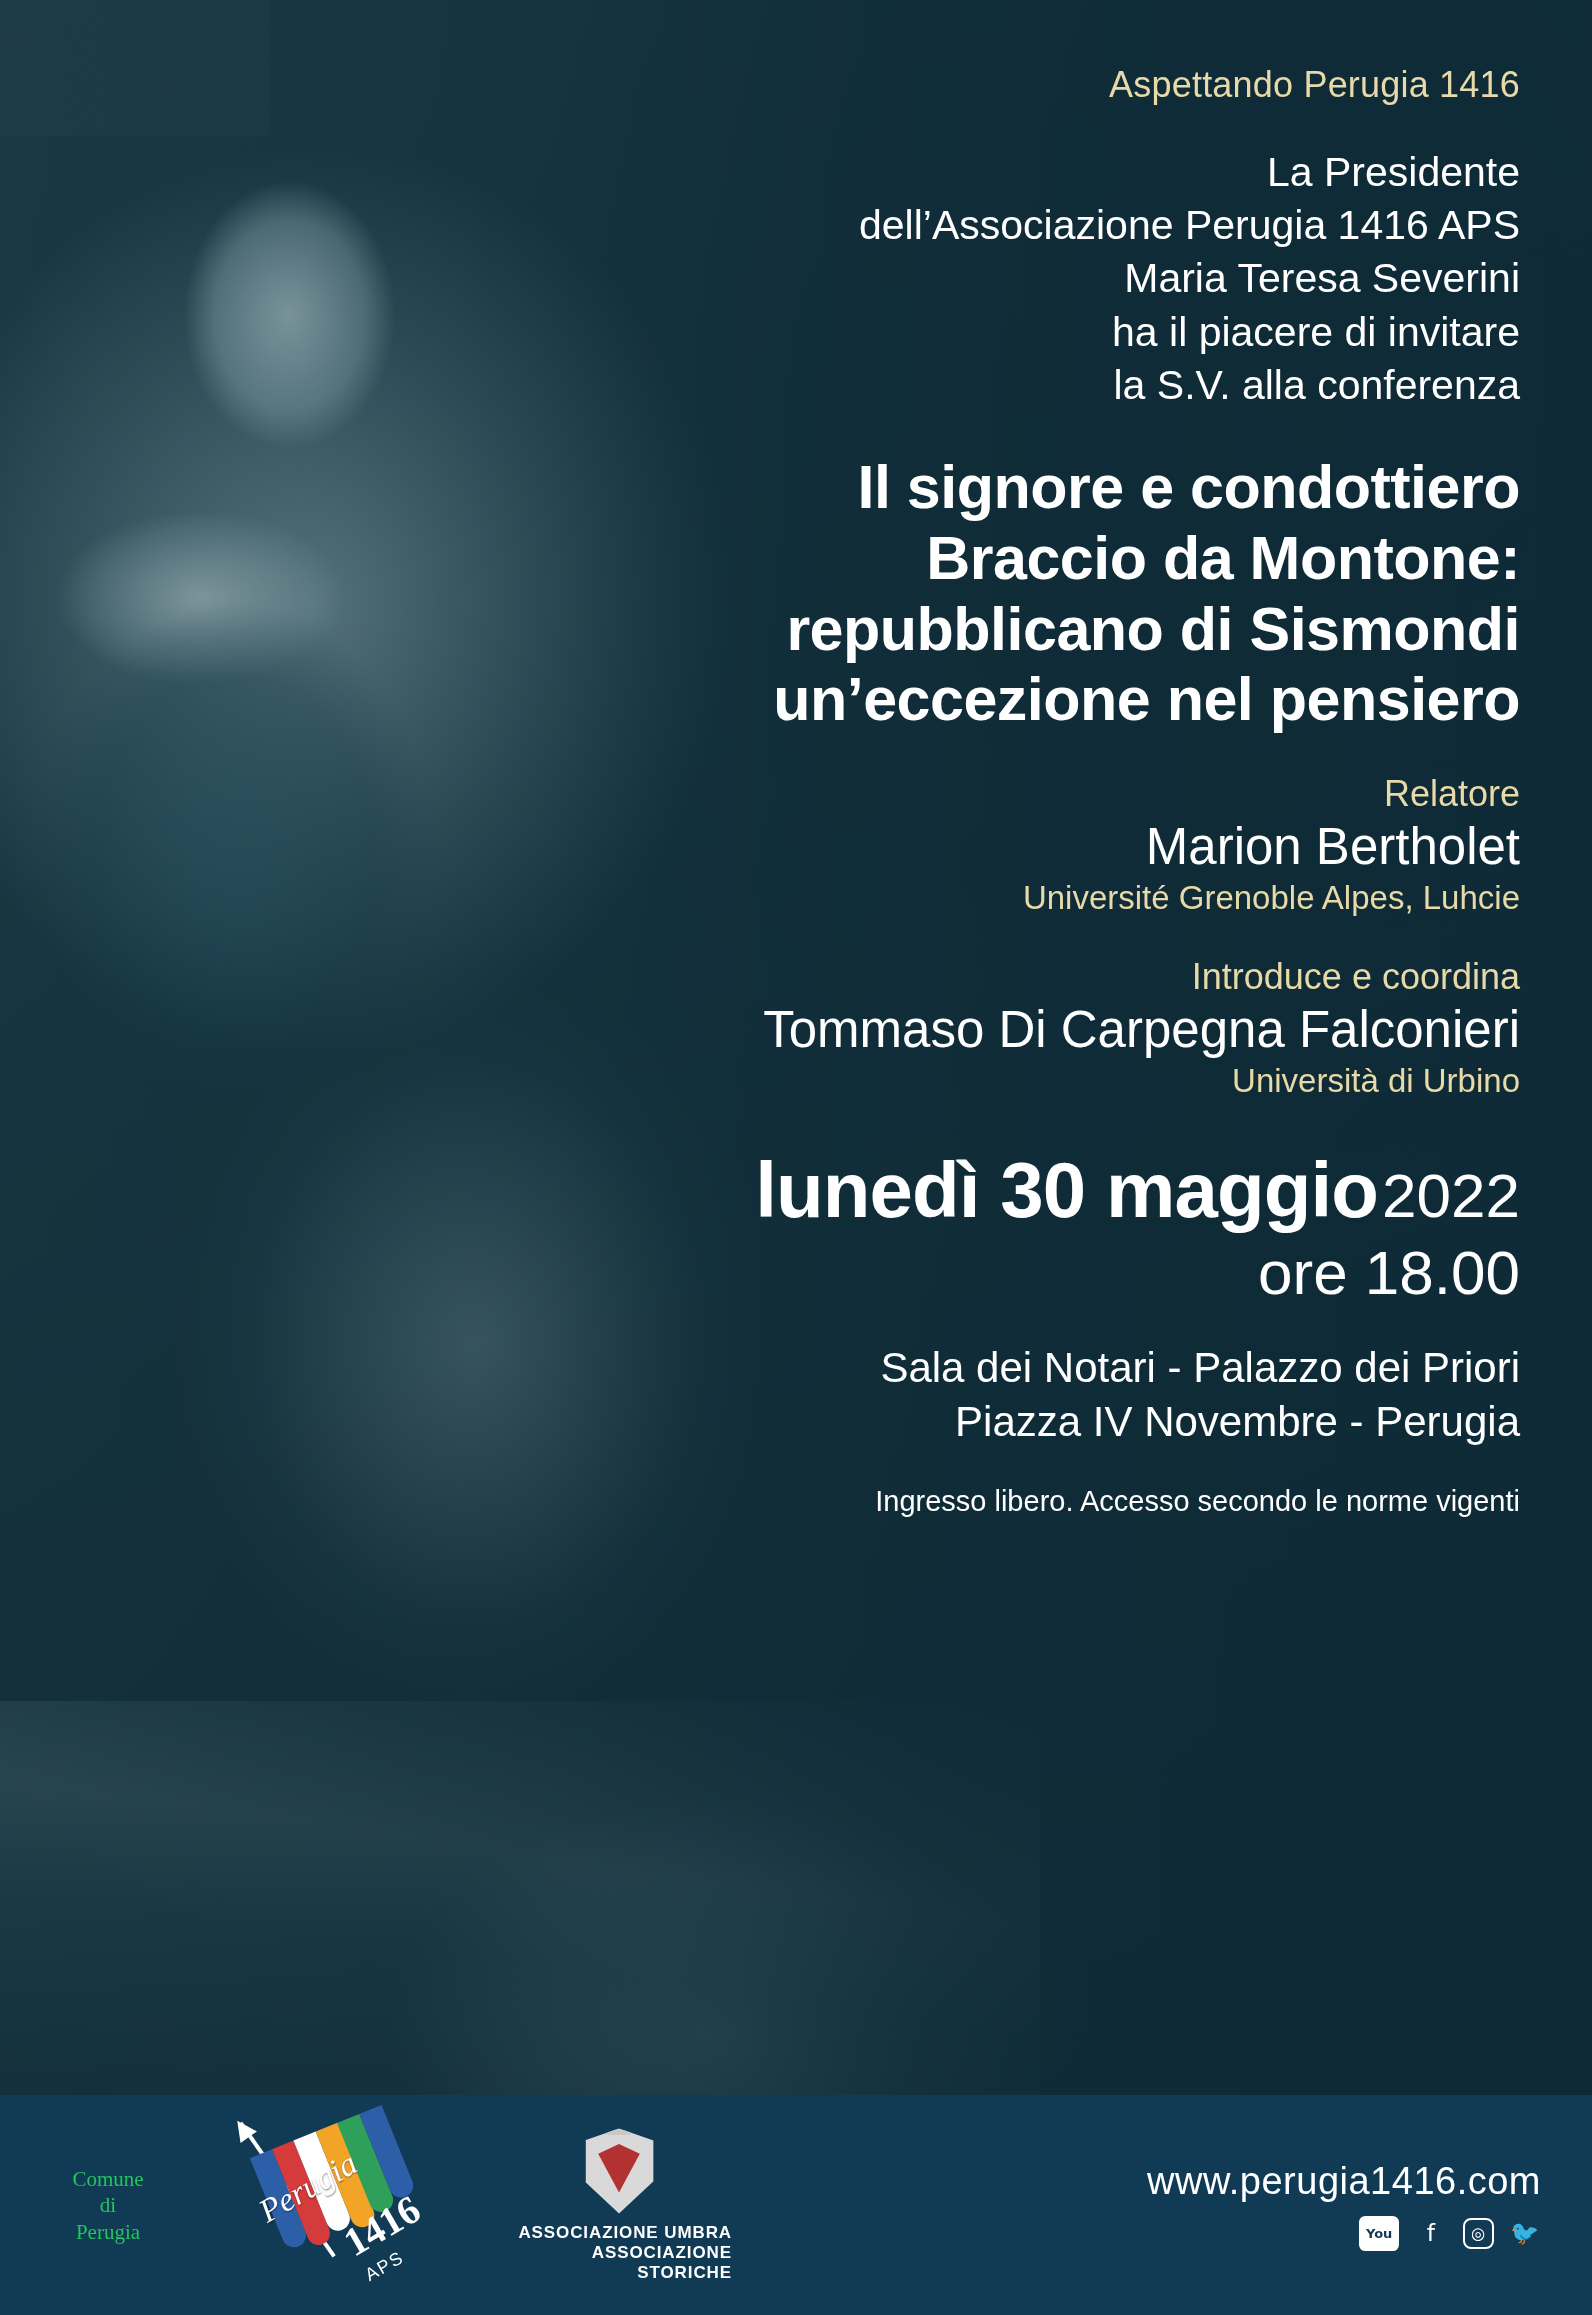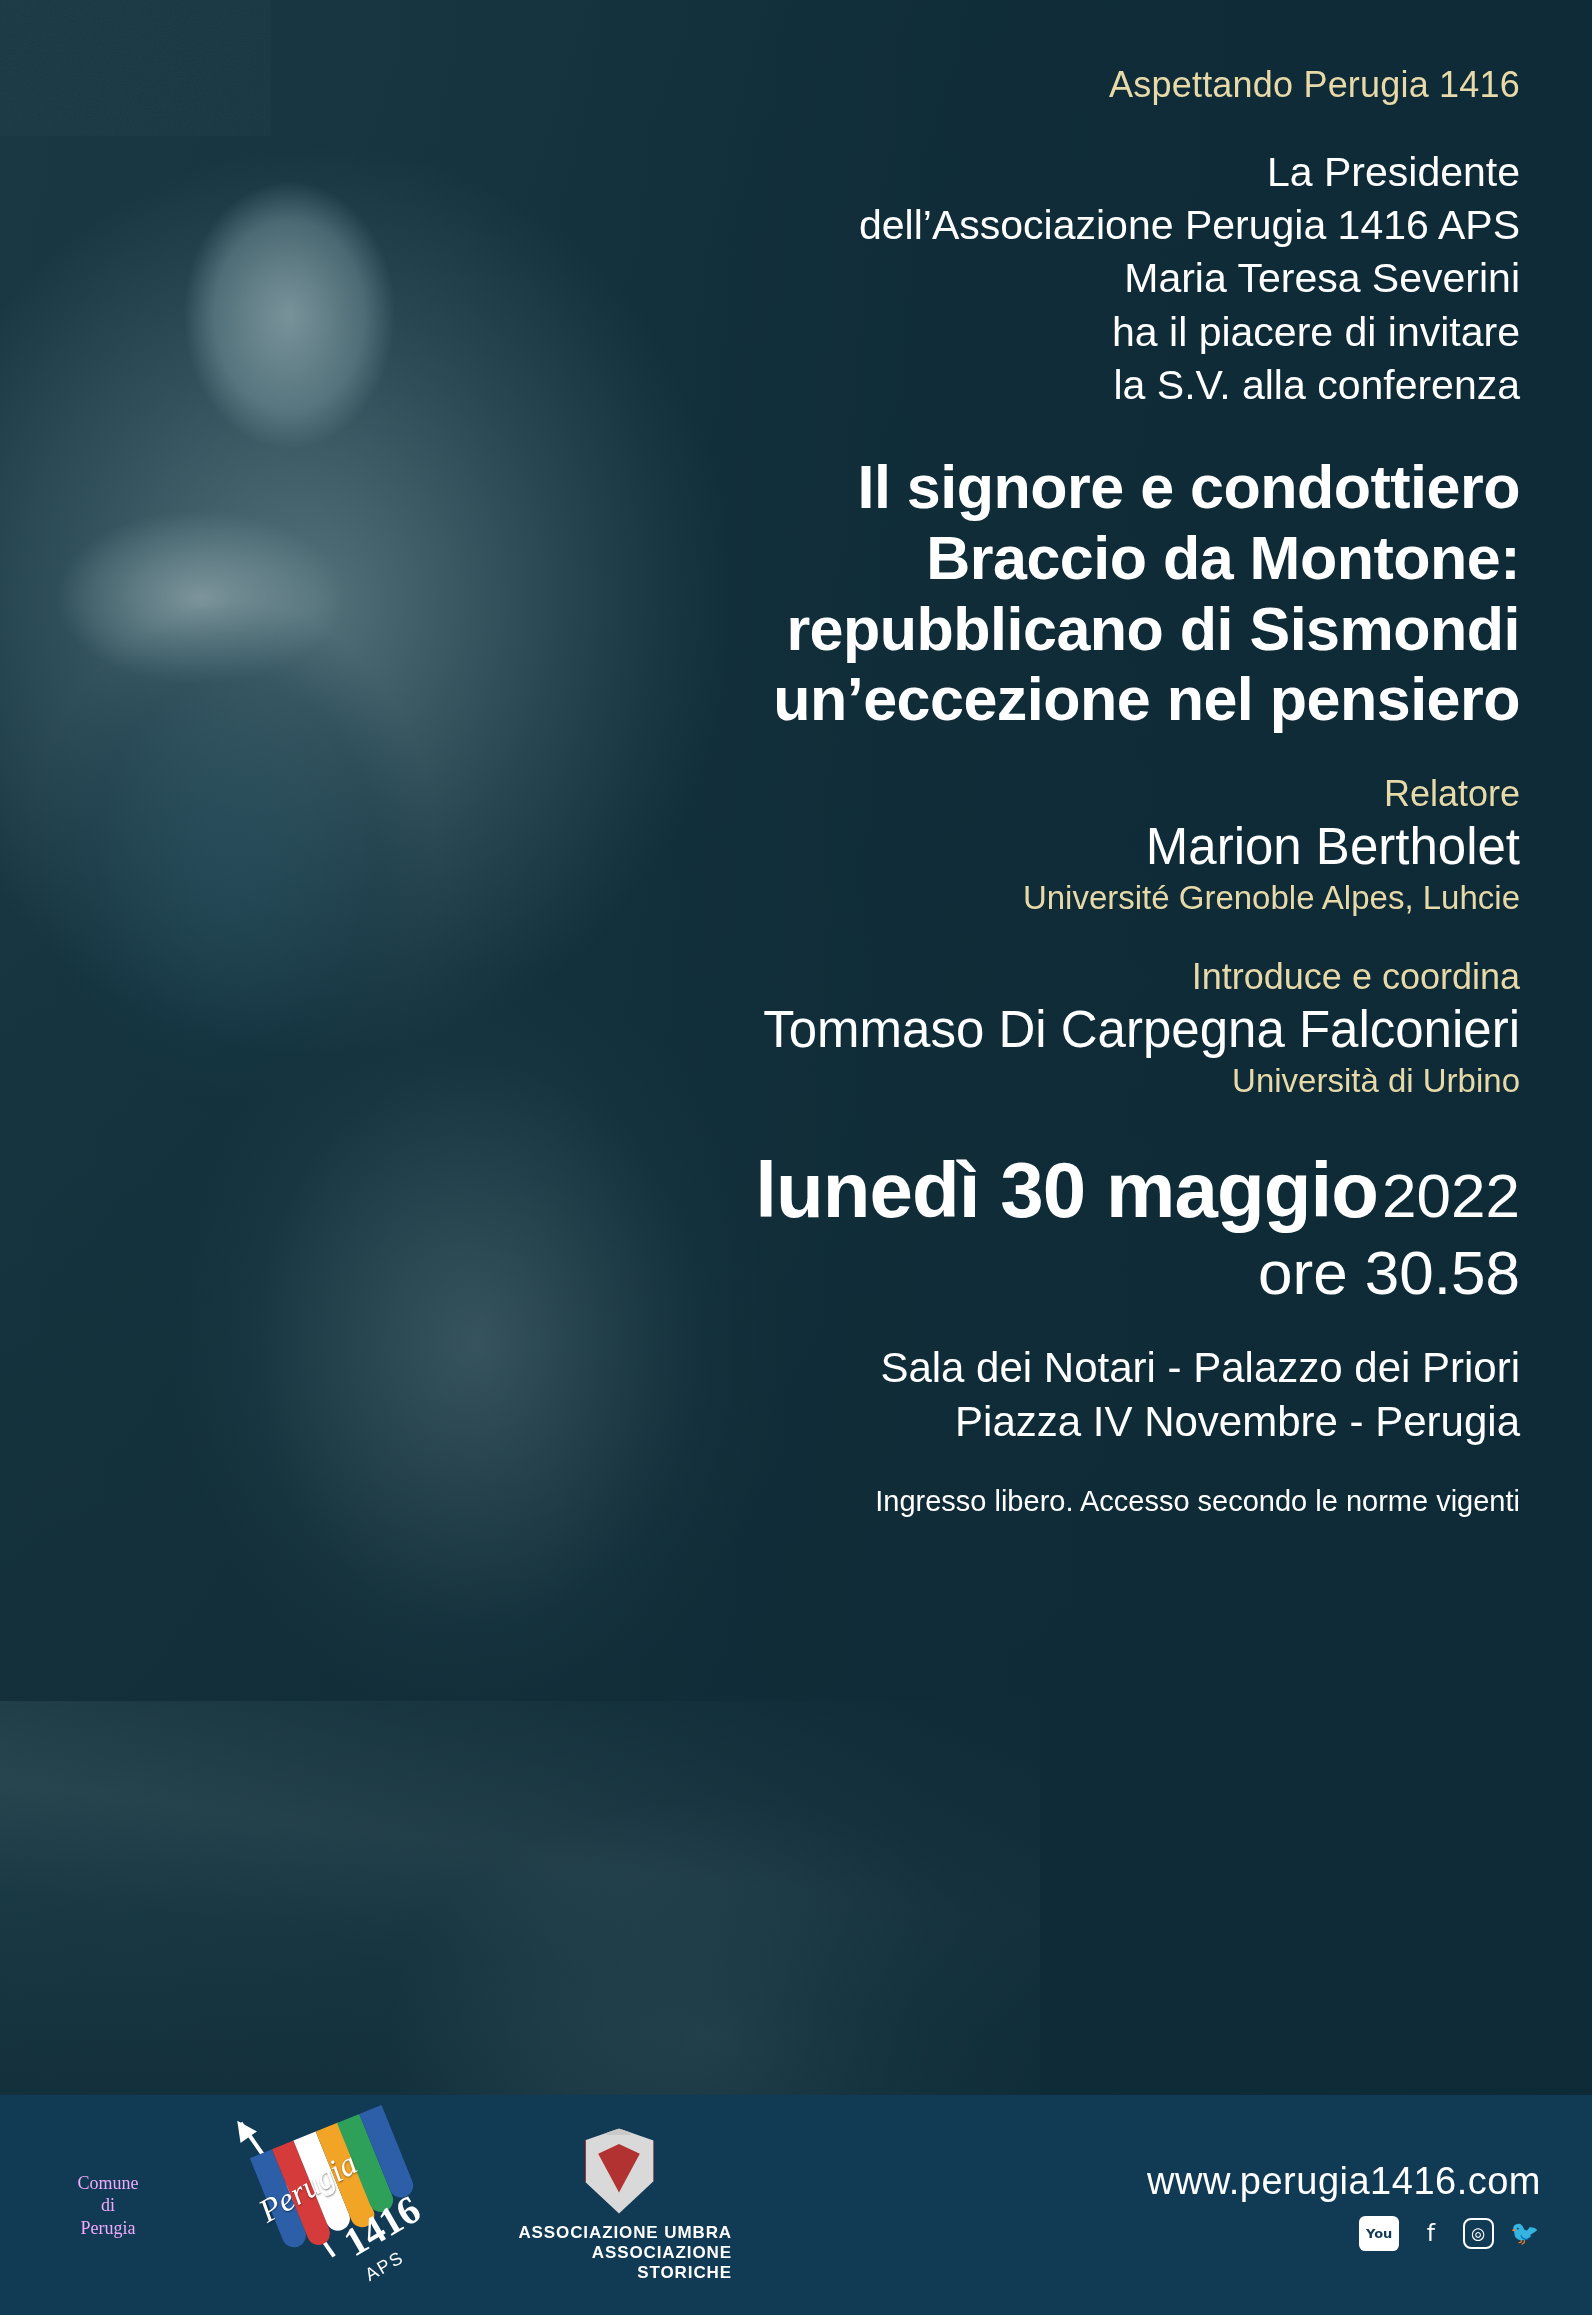--- a/index.html
+++ b/index.html
@@ -139,23 +139,23 @@
     align-items: center;
     padding: 0 51px 0 40px;
   }
   .footer-left {
     display: flex;
     align-items: center;
     gap: 52px;
     flex: 1;
   }
   .comune {
-    color: #f0abfc;
+    color: #22c55e;
     font-family: "Liberation Serif", serif;
-    font-size: 18px;
+    font-size: 21px;
     line-height: 1.25;
     text-align: center;
     width: 136px;
   }
   
   .logo1416 {
     position: relative;
     width: 226px; height: 181px;
   }
   .logo1416 .arrow {
@@ -316,21 +316,21 @@
     <div class="block">
       <div class="role">Introduce e coordina</div>
       <div class="person">Tommaso Di Carpegna Falconieri</div>
       <div class="affil">Università di Urbino</div>
     </div>
 
     <div class="date-line">
       <span class="date-main">lunedì 30 maggio</span>
       <span class="date-year">2022</span>
     </div>
-    <div class="time">ore 30.58</div>
+    <div class="time">ore 18.00</div>
 
     <div class="venue">
       <div>Sala dei Notari - Palazzo dei Priori</div>
       <div>Piazza IV Novembre - Perugia</div>
     </div>
 
     <div class="note">Ingresso libero. Accesso secondo le norme vigenti</div>
   </div>
 
   <div class="footer">

